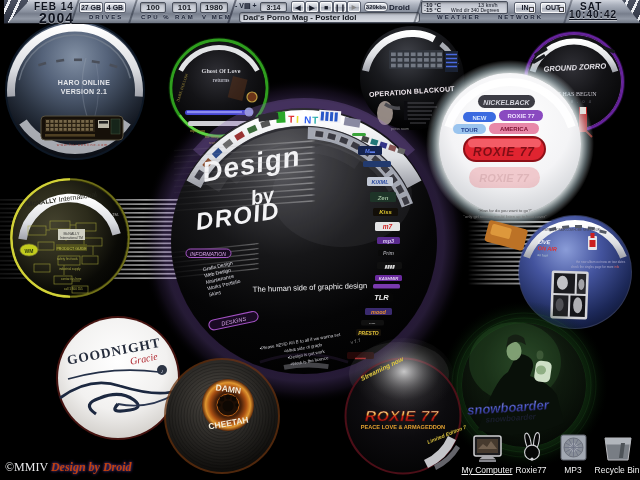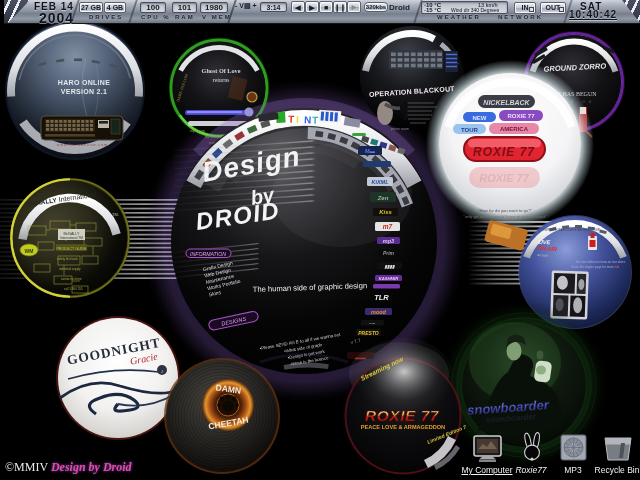--- a/index.html
+++ b/index.html
@@ -722,35 +722,36 @@
  <div class="lbl" style="left:198px;top:14px;">V MEM</div>
  <div class="abs" style="left:231px;top:2px;font-size:7px;color:#1a2030;font-weight:bold;">- V▤ +</div>
  <div class="disp" style="left:256px;top:2px;width:25px;height:8px;font-size:7px;line-height:9px;">3:14</div>
  <div class="btn" style="left:287px;top:1px;width:12px;height:10px;font-size:7px;line-height:11px;">◀</div>
  <div class="btn" style="left:301px;top:1px;width:12px;height:10px;font-size:7px;line-height:11px;">▶</div>
  <div class="btn" style="left:315px;top:1px;width:12px;height:10px;font-size:7px;line-height:11px;">■</div>
  <div class="btn" style="left:329px;top:1px;width:12px;height:10px;font-size:7px;line-height:11px;">❙❙</div>
  <div class="btn" style="left:343px;top:1px;width:12px;height:10px;font-size:6px;line-height:11px;color:#888;">▶</div>
  <div class="btn" style="left:360px;top:2px;width:22px;height:8px;font-size:6px;line-height:9px;border-radius:4px;">320kbs</div>
  <div class="abs" style="left:385px;top:3px;font-size:8px;color:#1a2030;font-weight:bold;">Droid</div>
+ <div class="disp" style="left:235px;top:12px;width:176px;height:9px;font-size:8px;line-height:10px;text-align:left;padding-left:3px;border-radius:3px;">Dad's Porno Mag - Poster Idol</div>
  <div class="disp" style="left:417px;top:1px;width:85px;height:11px;"></div>
  <div class="abs" style="left:420px;top:1.5px;font-size:6px;color:#10141f;font-weight:bold;">-10 °C</div>
  <div class="abs" style="left:420px;top:6.5px;font-size:6px;color:#10141f;font-weight:bold;">-15 °C</div>
  <div class="abs" style="left:474px;top:1.5px;font-size:5.5px;color:#10141f;">13 km/h</div>
  <div class="abs" style="left:447px;top:7px;font-size:5px;color:#10141f;">Wind dir 340 Degrees</div>
  <div class="lbl" style="left:433px;top:14px;">WEATHER</div>
  <div class="btn" style="left:510px;top:2px;width:20px;height:10px;font-size:7px;line-height:9px;">IN<span style="position:absolute;right:1px;bottom:1px;width:3px;height:3px;border:1px solid #444;background:#dde;"></span></div>
  <div class="btn" style="left:536px;top:2px;width:24px;height:10px;font-size:7px;line-height:9px;">OUT<span style="position:absolute;right:1px;bottom:1px;width:3px;height:3px;border:1px solid #444;background:#dde;"></span></div>
  <div class="lbl" style="left:494px;top:14px;">NETWORK</div>
  <div class="lcd abs" style="left:576px;top:1px;font-size:10px;">SAT</div>
  <div class="lcd abs" style="left:565px;top:9px;font-size:10px;text-decoration:underline;">10:40:42</div>
  <div class="abs" style="left:70px;top:0;width:2px;height:23px;background:rgba(25,30,45,.45);transform:skewX(-18deg);"></div>
  <div class="abs" style="left:128px;top:0;width:2px;height:23px;background:rgba(25,30,45,.45);transform:skewX(-18deg);"></div>
  <div class="abs" style="left:227px;top:0;width:2px;height:23px;background:rgba(25,30,45,.55);transform:skewX(-18deg);"></div>
  <div class="abs" style="left:413px;top:0;width:2px;height:23px;background:rgba(25,30,45,.45);transform:skewX(-18deg);"></div>
  <div class="abs" style="left:563px;top:0;width:2px;height:23px;background:rgba(25,30,45,.4);transform:skewX(-18deg);"></div>
  <div class="diag" style="right:0;width:22px;clip-path:polygon(0 0,22px 0,22px 23px,18px 23px);"></div>
 </div>
-<div class="abs" style="left:5px;top:460px;font-family:'Liberation Serif',serif;font-size:12px;color:#e8e8ea;z-index:40;">©MMIV <span style="font-style:italic;font-weight:bold;color:#ec4899;text-shadow:0 0 3px #7a4fd0;">Design by Droid</span></div>
+<div class="abs" style="left:5px;top:460px;font-family:'Liberation Serif',serif;font-size:12px;color:#e8e8ea;z-index:40;">©MMIV <span style="font-style:italic;font-weight:bold;color:#c2410c;text-shadow:0 0 3px #7a4fd0;">Design by Droid</span></div>
 <div class="iclbl" style="left:447px;top:465px;width:80px;text-decoration:underline;">My Computer</div>
-<div class="iclbl" style="left:491px;top:465px;width:80px;font-style:italic;">Roxie77</div>
+<div class="iclbl" style="left:491px;top:465px;width:80px;">Roxie77</div>
 <div class="iclbl" style="left:533px;top:465px;width:80px;">MP3</div>
 <div class="iclbl" style="left:577px;top:465px;width:80px;">Recycle Bin</div>
 </div>
 </body></html>

